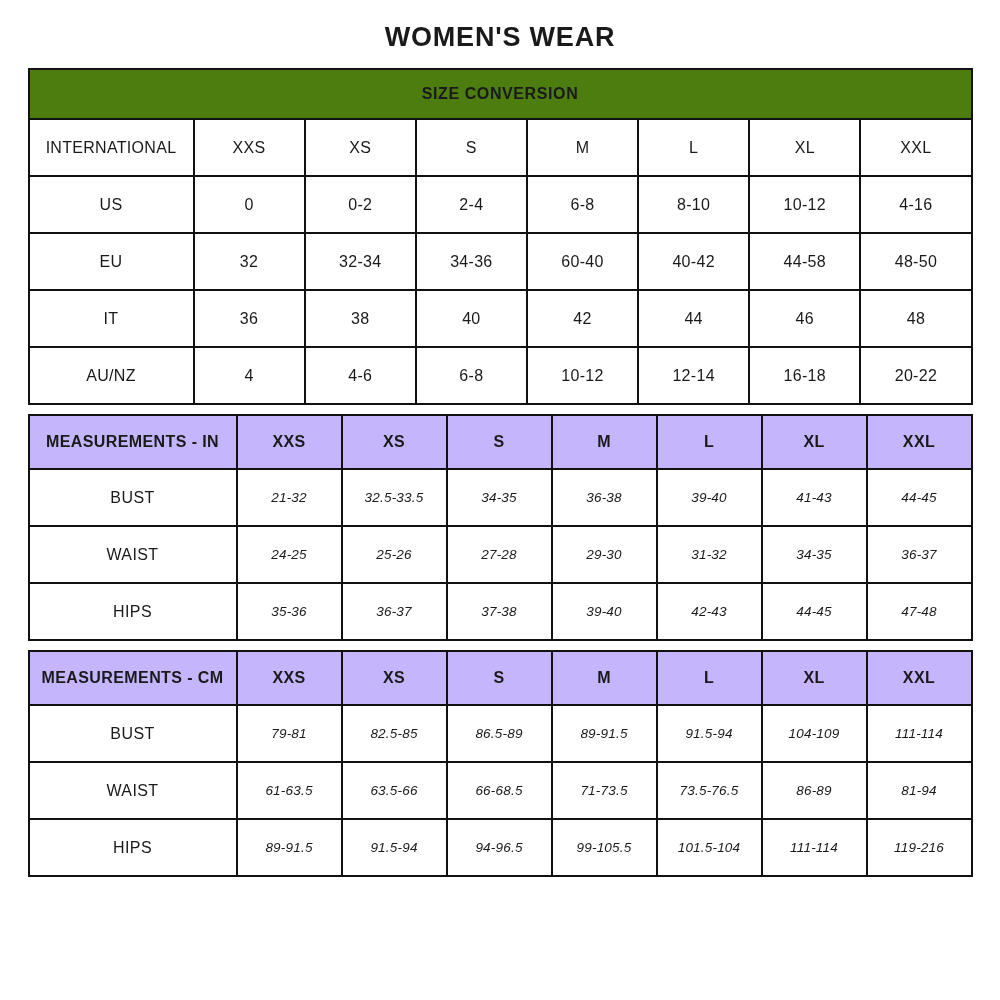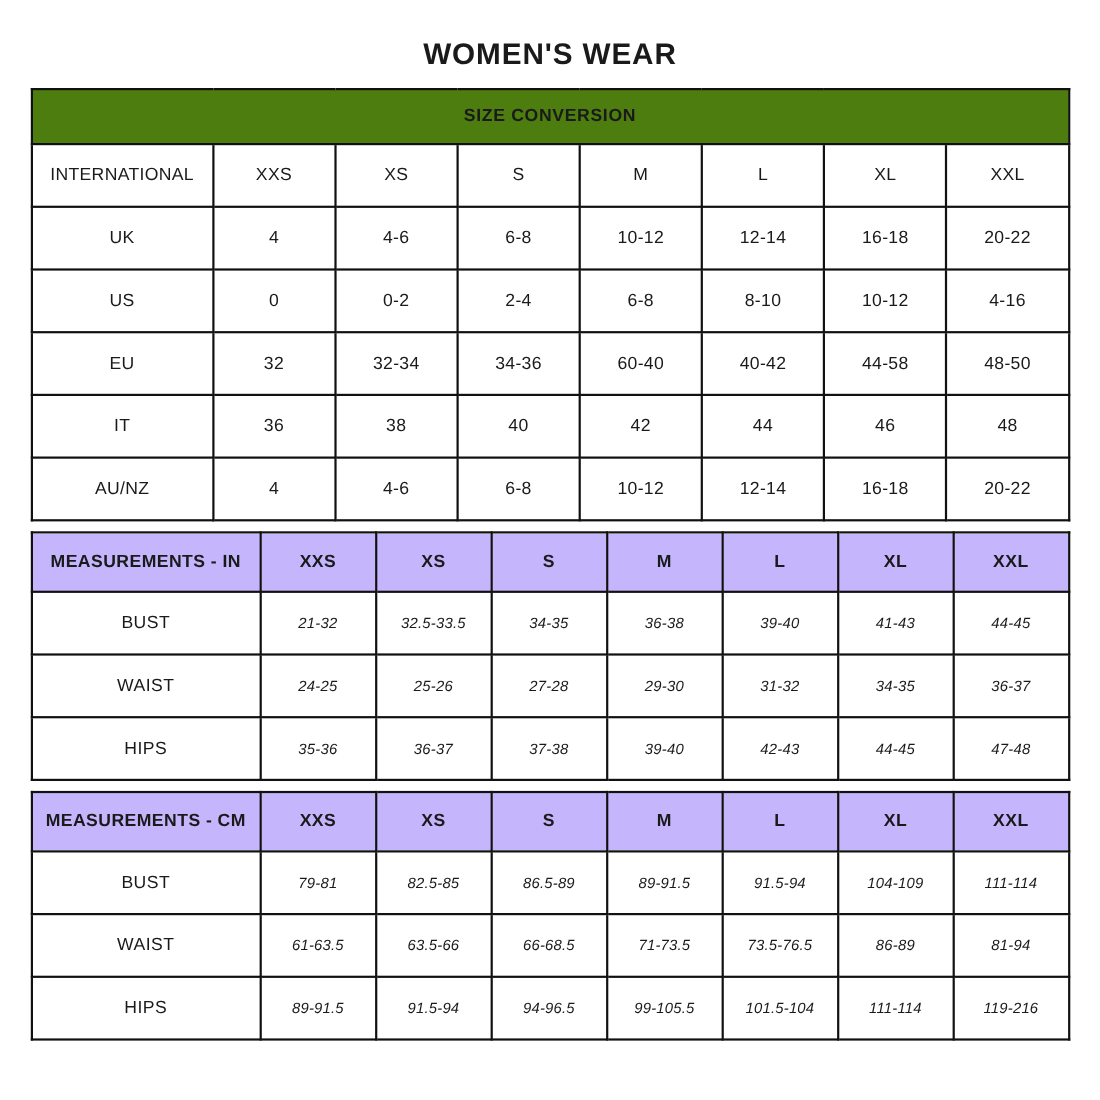--- a/index.html
+++ b/index.html
@@ -7,21 +7,21 @@
     padding: 0;
     background: #ffffff;
     width: 1000px;
     height: 1000px;
     font-family: "Liberation Sans", sans-serif;
     color: #1a1a1a;
   }
   .page {
     box-sizing: border-box;
     width: 1000px;
-    padding-top: 16px;
+    padding-top: 4px;
   }
   .title {
     text-align: center;
     font-size: 27px;
     font-weight: 700;
     letter-spacing: 0.8px;
     margin: 18px 0 15px 0;
   }
   table {
     border-collapse: collapse;
@@ -97,30 +97,20 @@
     <tbody id="conv-body">
         <tr>
           <td class="rowlabel">INTERNATIONAL</td>
           <td class="val-conv">XXS</td>
           <td class="val-conv">XS</td>
           <td class="val-conv">S</td>
           <td class="val-conv">M</td>
           <td class="val-conv">L</td>
           <td class="val-conv">XL</td>
           <td class="val-conv">XXL</td>
-        </tr>
-        <tr>
-          <td class="rowlabel">UK</td>
-          <td class="val-conv">4</td>
-          <td class="val-conv">4-6</td>
-          <td class="val-conv">6-8</td>
-          <td class="val-conv">10-12</td>
-          <td class="val-conv">12-14</td>
-          <td class="val-conv">16-18</td>
-          <td class="val-conv">20-22</td>
         </tr>
         <tr>
           <td class="rowlabel">US</td>
           <td class="val-conv">0</td>
           <td class="val-conv">0-2</td>
           <td class="val-conv">2-4</td>
           <td class="val-conv">6-8</td>
           <td class="val-conv">8-10</td>
           <td class="val-conv">10-12</td>
           <td class="val-conv">4-16</td>

